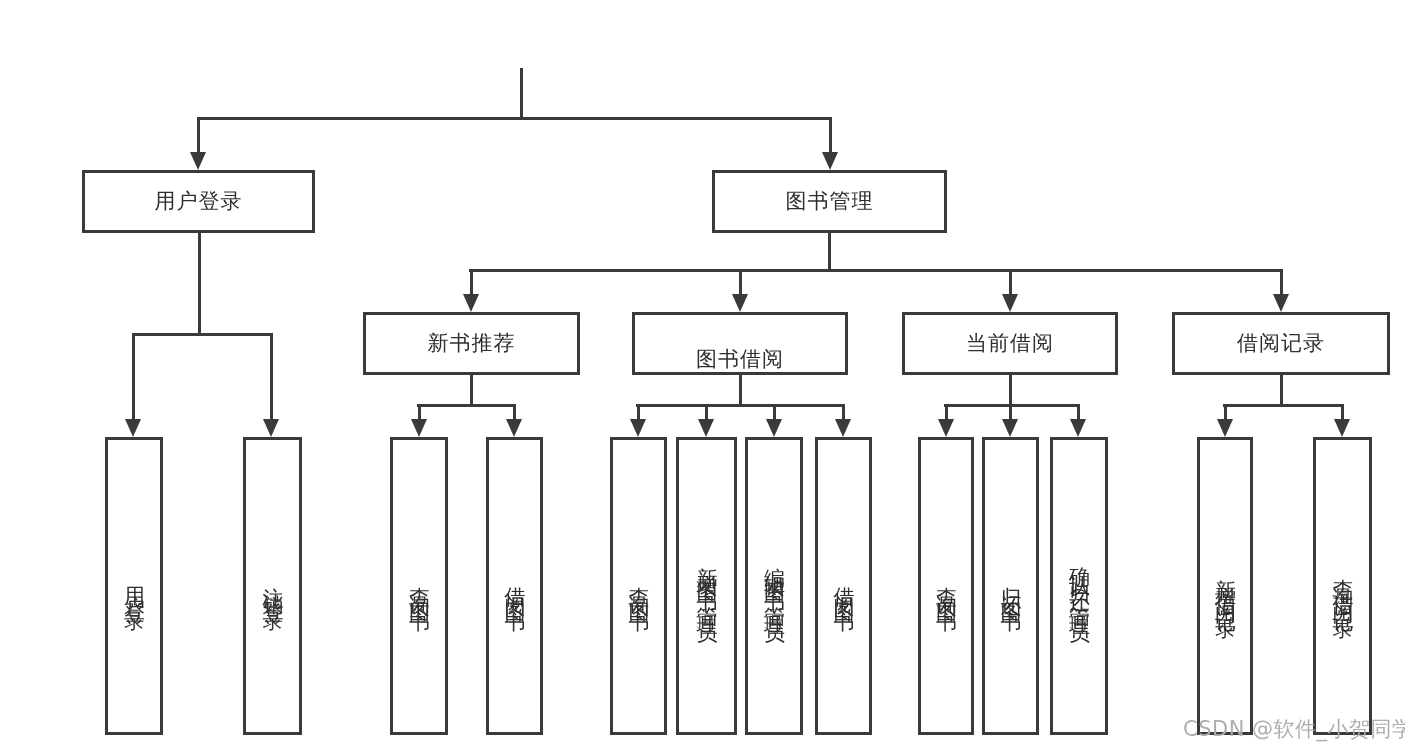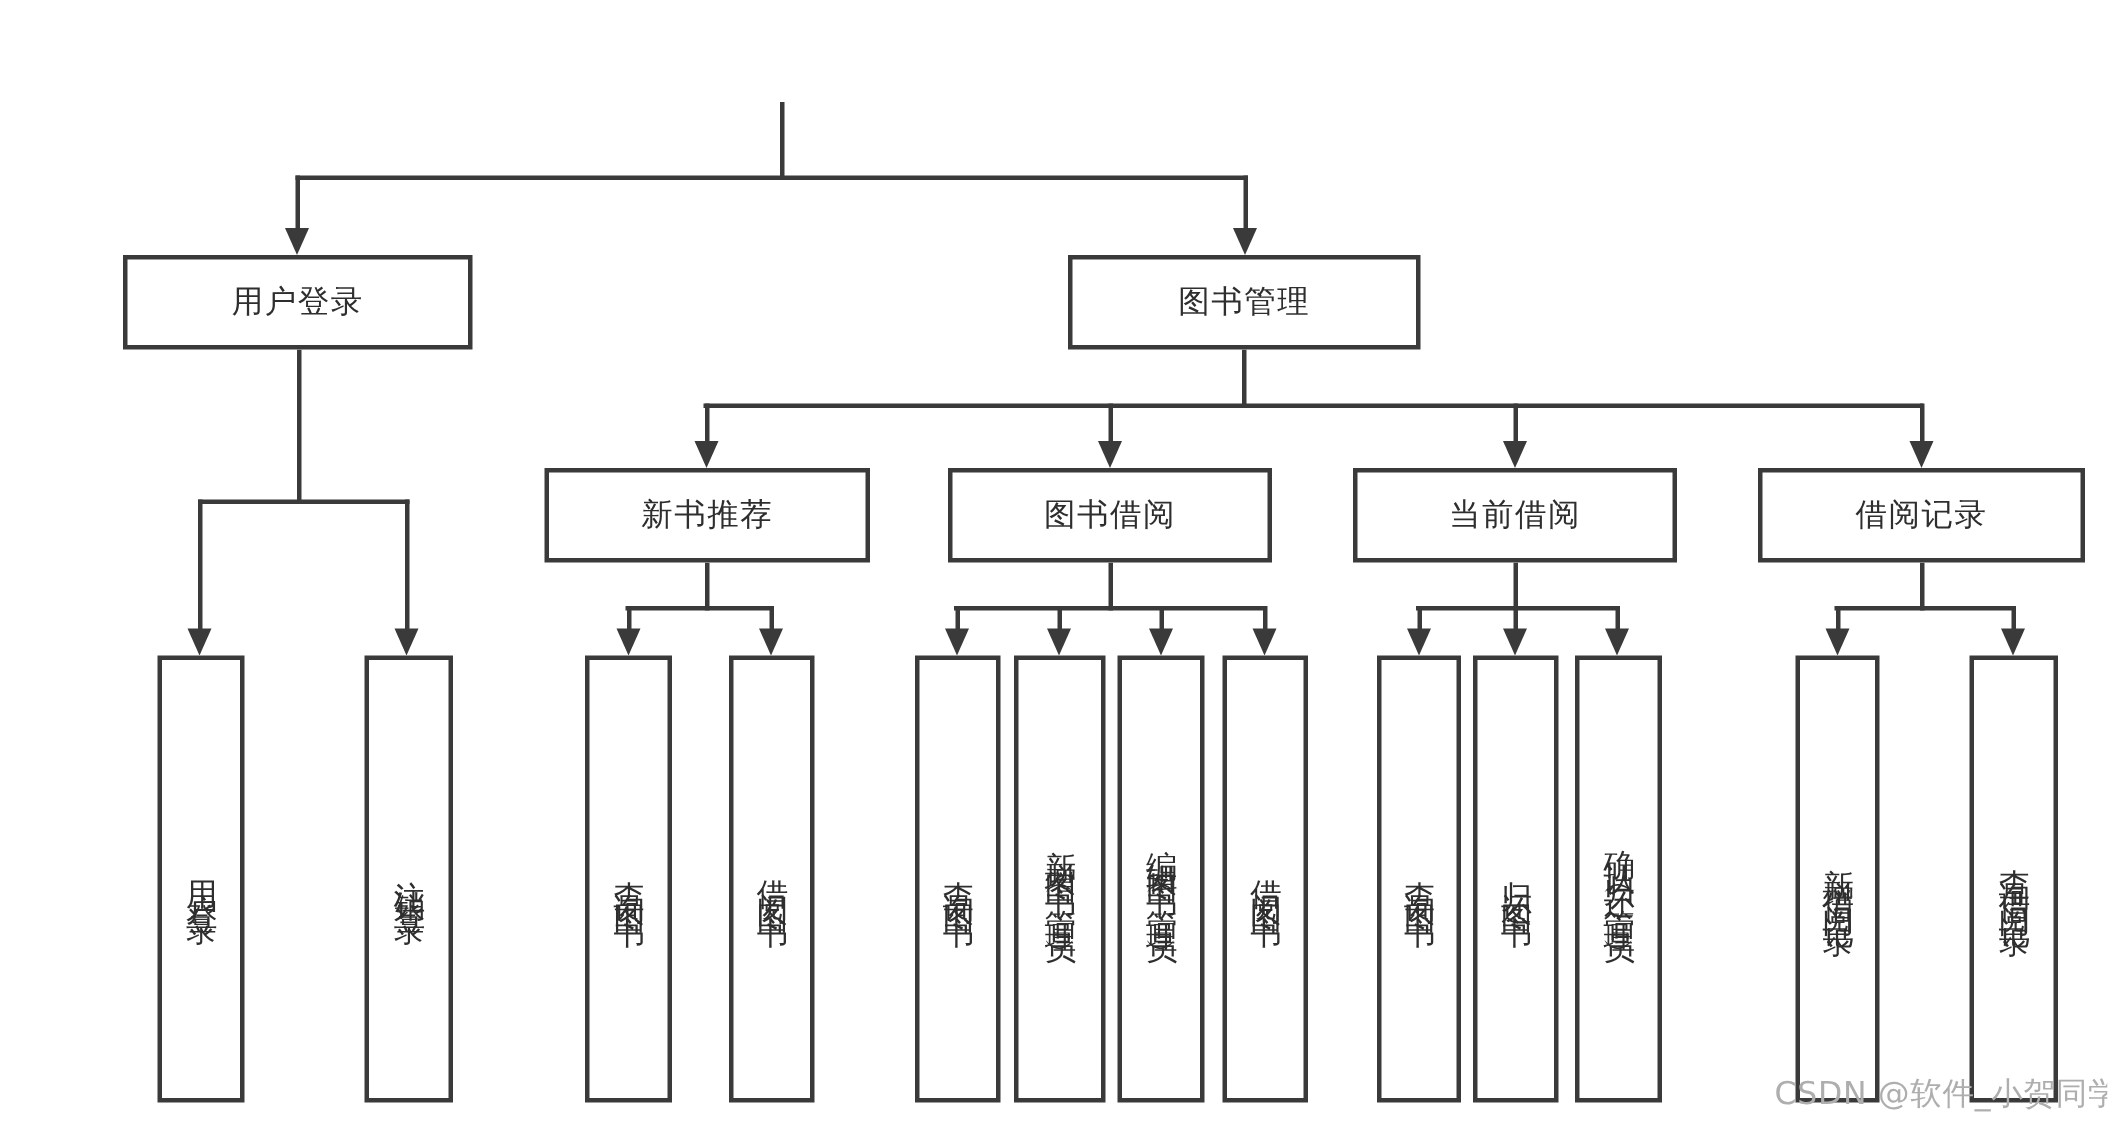--- a/index.html
+++ b/index.html
@@ -19,21 +19,21 @@
   }
   .vert .lbl{
     writing-mode:vertical-rl;text-orientation:mixed;
     letter-spacing:8px;line-height:1;white-space:nowrap;
   }
   
   .n-root    {left:21px;  top:13px;  width:1003px;height:55px;}
   .n-user    {left:82px;  top:170px; width:233px; height:63px;}
   .n-mgmt    {left:712px; top:170px; width:235px; height:63px;}
   .n-rec     {left:363px; top:312px; width:217px; height:63px;}
-  .n-borrow  {left:632px; top:312px; width:216px; height:63px;}
+  .n-borrow  {left:632px; top:312px; width:216px; height:63px;align-items:flex-end;}
   .n-current {left:902px; top:312px; width:216px; height:63px;}
   .n-records {left:1172px;top:312px; width:218px; height:63px;}
   .leaf      {top:437px;height:298px;}
   .lf1 {left:105px; width:58px;}
   .lf2 {left:243px; width:59px;}
   .lf3 {left:390px; width:58px;}
   .lf4 {left:486px; width:57px;}
   .lf5 {left:610px; width:57px;}
   .lf6 {left:676px; width:61px;}
   .lf7 {left:745px; width:58px;}

